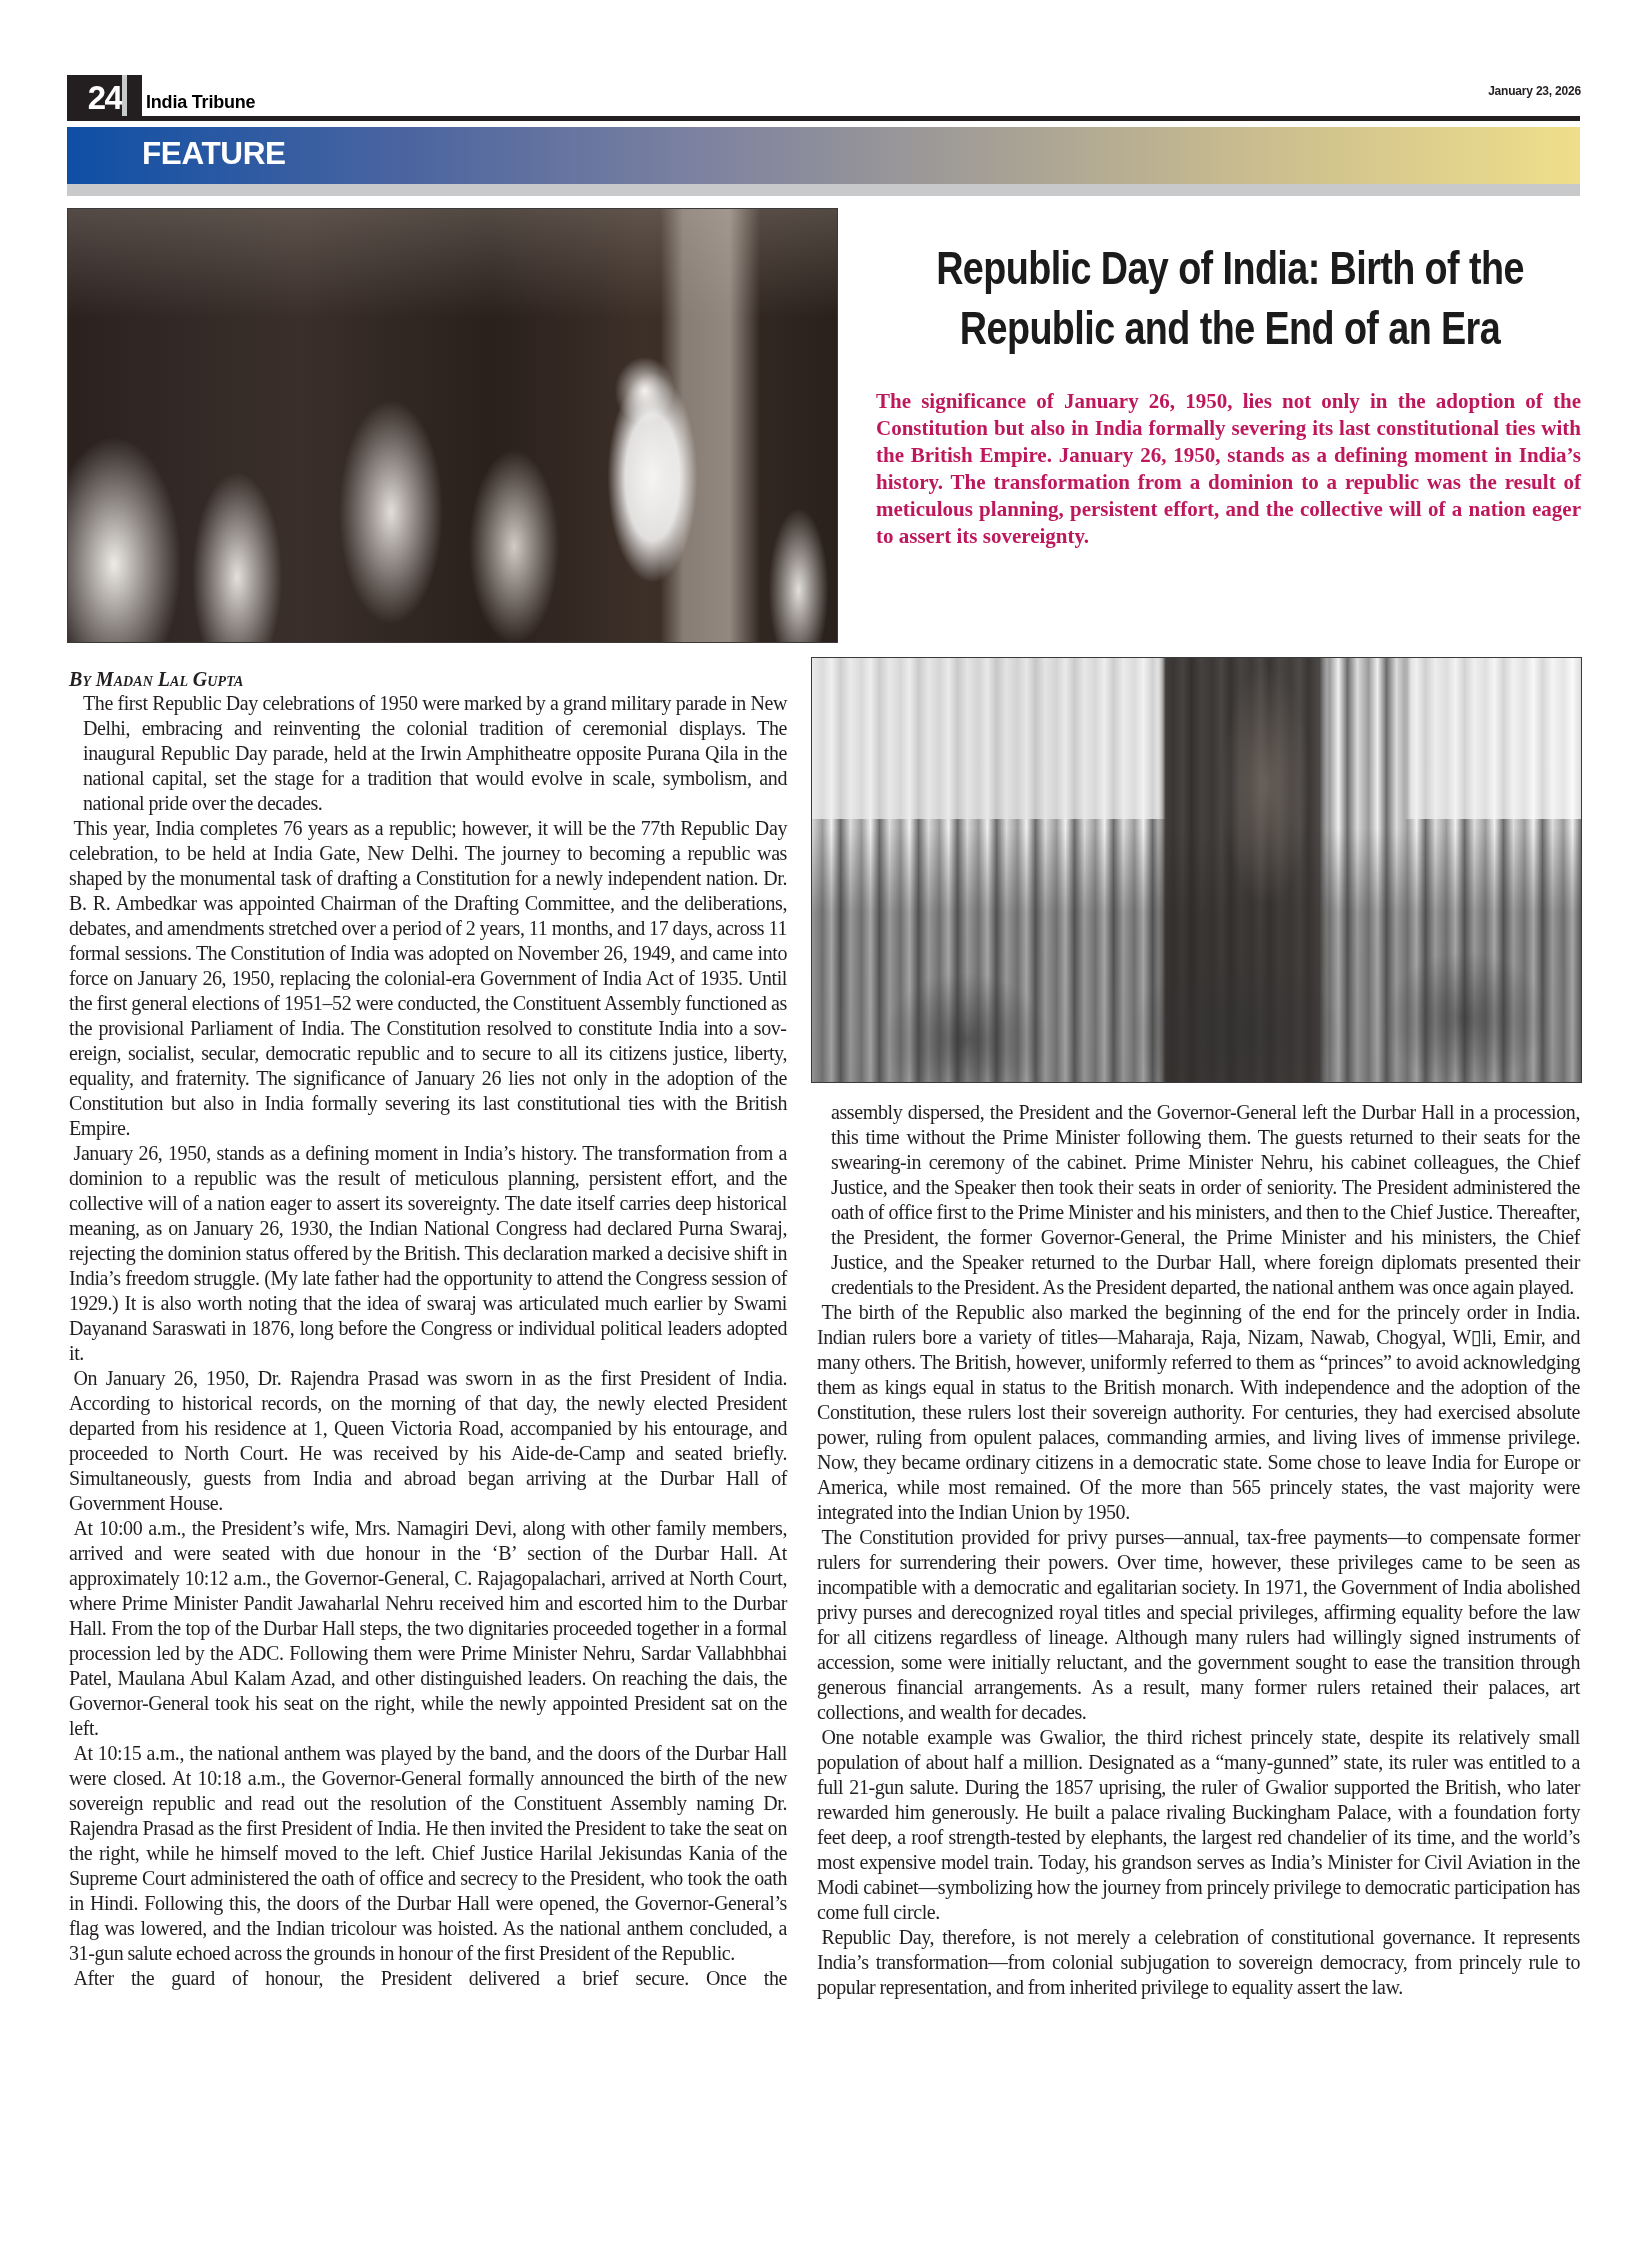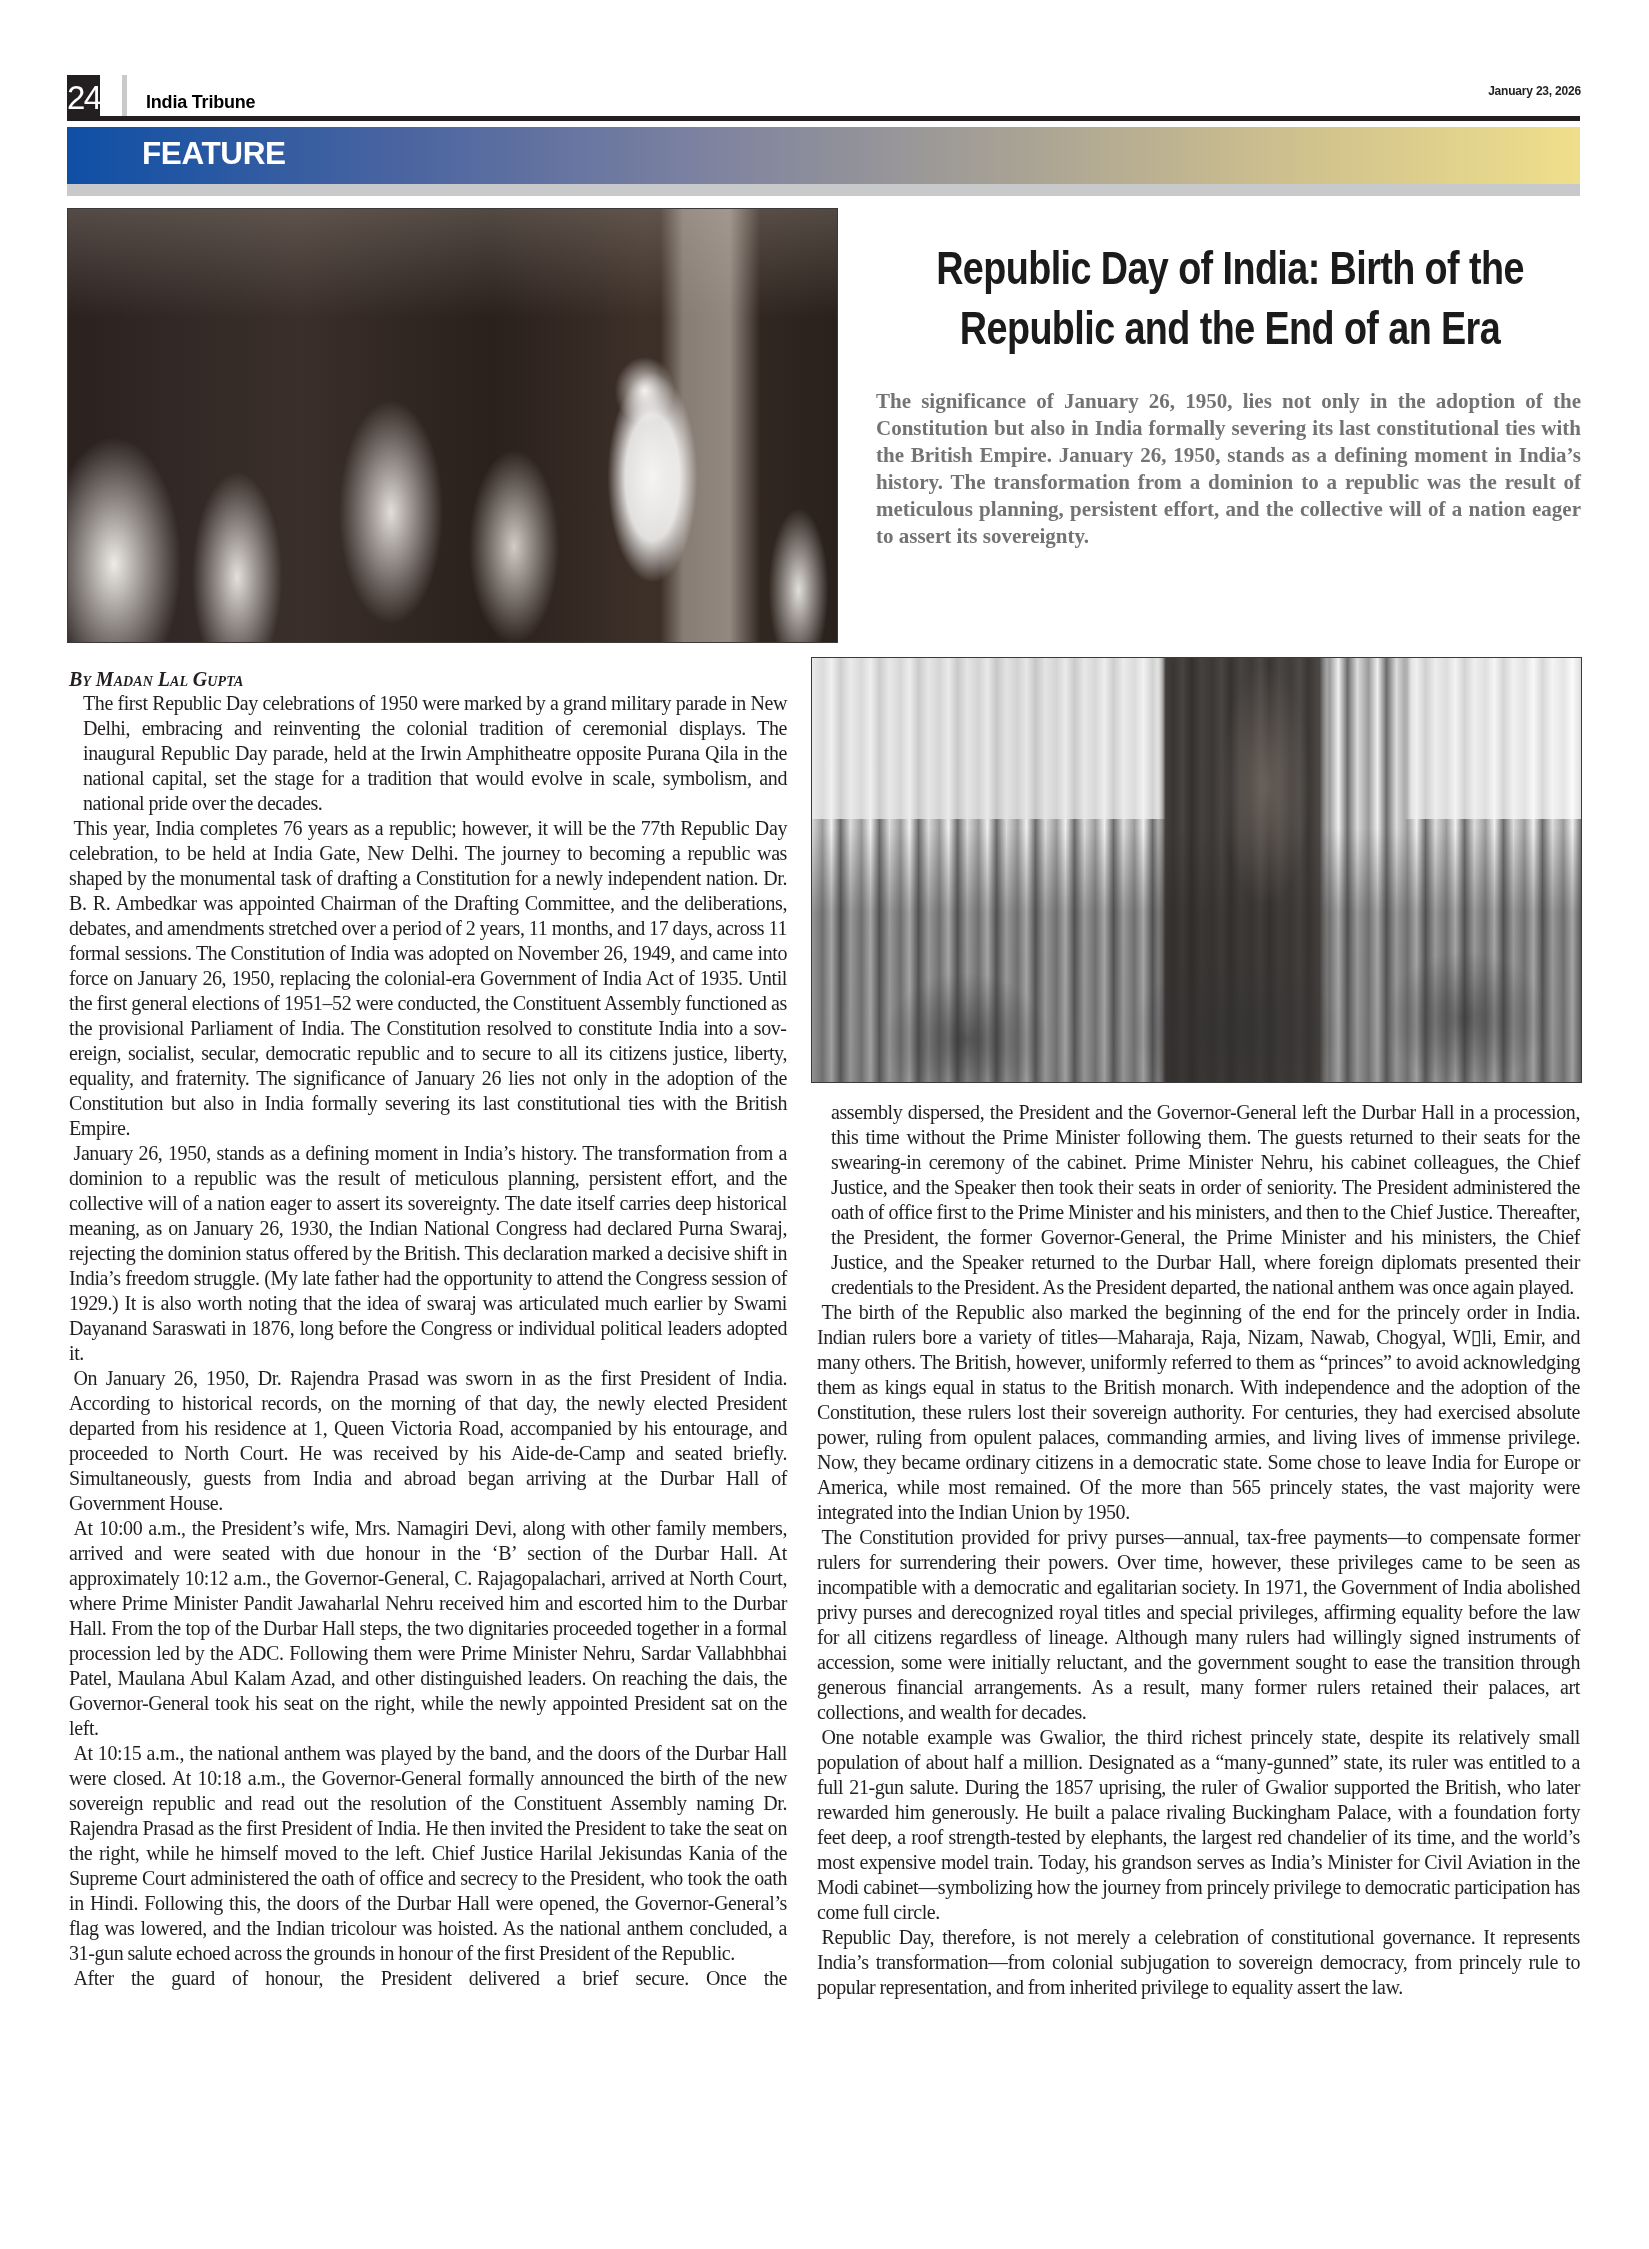--- a/index.html
+++ b/index.html
@@ -1,23 +1,23 @@
 <!DOCTYPE html>
 <html style="font-size:12px"><head>
 <meta charset="utf-8">
 <style>
   * { margin: 0; padding: 0; box-sizing: border-box; }
   html, body { width: 1650px; height: 2250px; background: #ffffff; overflow: hidden; }
   body { position: relative; font-family: "Liberation Serif", "DejaVu Serif", serif; color: #231f20; }
 
   
   .page-num {
-    position: absolute; left: 67px; top: 75px; width: 33px; height: 46px;
+    position: absolute; left: 67px; top: 75px; width: 75px; height: 46px;
     background: #231f20; color: #ffffff;
-    font-family: "Liberation Sans", "DejaVu Sans", sans-serif; font-weight: normal;
+    font-family: "Liberation Sans", "DejaVu Sans", sans-serif; font-weight: bold;
     font-size: 33px; line-height: 46px; text-align: center; letter-spacing: -1.5px;
   }
   .page-num-strip {
     position: absolute; left: 122px; top: 75px; width: 5.2px; height: 42px; background: #c9cacc;
   }
   .pub-name {
     position: absolute; left: 146px; top: 92px;
     font-family: "Liberation Sans", "DejaVu Sans", sans-serif; font-weight: bold;
     font-size: 18px; color: #000000; letter-spacing: -0.2px;
   }
@@ -81,21 +81,21 @@
   
   .headline {
     position: absolute; left: 855px; top: 238px; width: 750px;
     font-family: "Liberation Sans", "DejaVu Sans", sans-serif; font-weight: bold;
     font-size: 46px; line-height: 60px; color: #1b1b1b; text-align: center;
     transform: scaleX(0.82); transform-origin: 50% 0; letter-spacing: -0.7px;
   }
   .deck {
     position: absolute; left: 876px; top: 388px; width: 705px;
     font-family: "Liberation Serif", "DejaVu Serif", serif; font-weight: bold;
-    font-size: 21px; line-height: 27px; color: #737373; text-align: justify;
+    font-size: 21px; line-height: 27px; color: #be185d; text-align: justify;
     hyphens: manual;
   }
 
   
   .col {
     position: absolute; font-size: 20px; line-height: 25px; text-align: justify;
     color: #231f20; letter-spacing: -0.4px; word-spacing: -0.4px;
   }
   .col-left { left: 69px; top: 667px; width: 718px; }
   .col-right { left: 817px; top: 1100px; width: 763px; }

